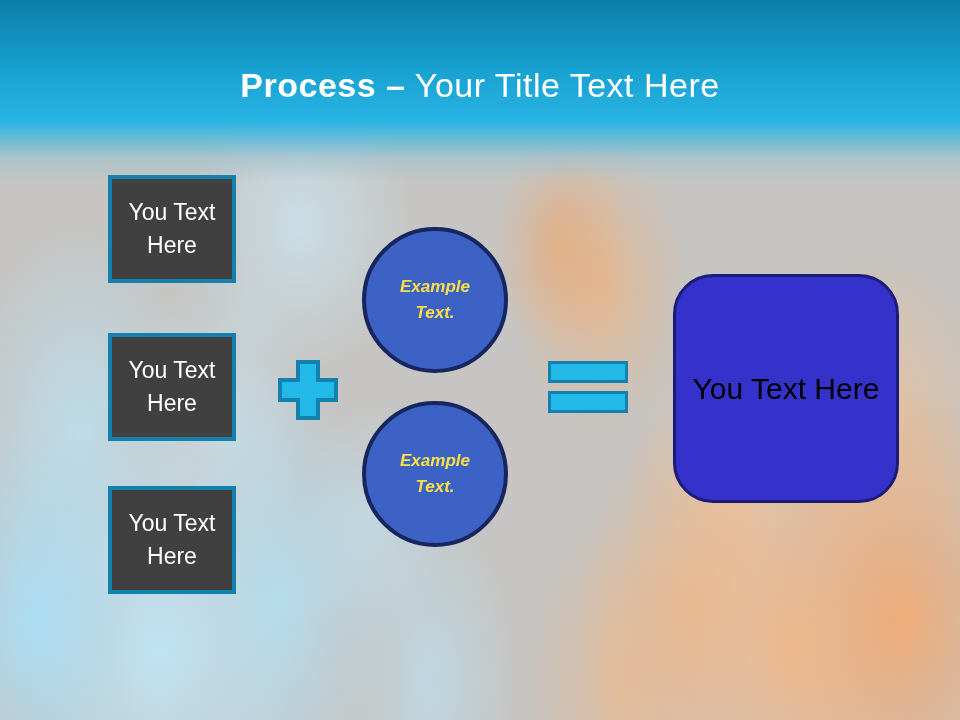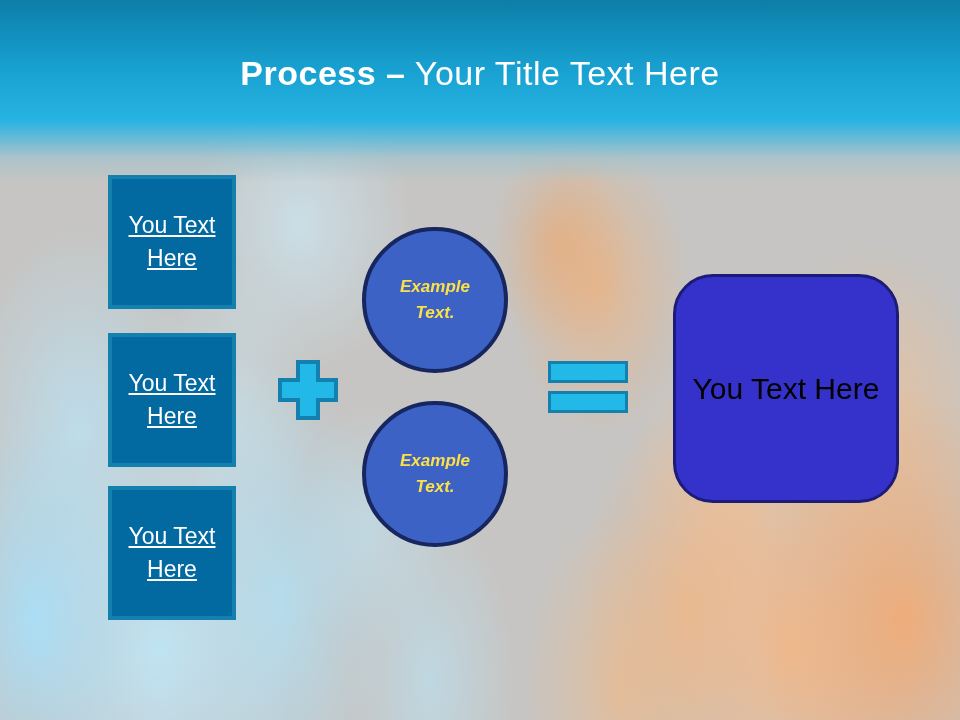--- a/index.html
+++ b/index.html
@@ -35,35 +35,35 @@
       radial-gradient(ellipse 140px 260px at 620px 690px, rgba(245,185,130,.55), rgba(245,185,130,0) 70%);
   }
   
   .header{
     position:absolute;left:0;top:0;width:960px;height:190px;
     background:linear-gradient(to bottom,
       #0d7ea8 0px, #17a0cf 66px, #27b3e3 120px,
       rgba(158,194,205,.65) 158px, rgba(198,197,195,0) 182px);
   }
   .title{
-    margin:0;padding-top:54px;
+    margin:12px;padding-top:54px;
     text-align:center;
     font-size:34px;line-height:38px;
     font-weight:400;color:#ffffff;
     letter-spacing:0.5px;
   }
   .title .bold{font-weight:700;}
   
   .input-box{
-    position:absolute;left:108px;width:128px;height:134px;
+    position:absolute;left:108px;width:128px;height:108px;
     box-sizing:border-box;
-    background:#0369a1;border:4px solid #1480ae;
+    background:#404040;border:4px solid #1480ae;
     display:flex;align-items:center;justify-content:center;
     text-align:center;color:#ffffff;
-    font-size:23px;line-height:33px;white-space:pre-line;text-decoration:underline;
+    font-size:23px;line-height:33px;white-space:pre-line;
   }
   .input-box.b1{top:175px;}
   .input-box.b2{top:333px;}
   .input-box.b3{top:486px;}
   
   .plus-wrap{position:absolute;left:276px;top:358px;width:64px;height:64px;}
   
   .example-circle{
     position:absolute;left:362px;width:146px;height:146px;
     box-sizing:border-box;border-radius:50%;

